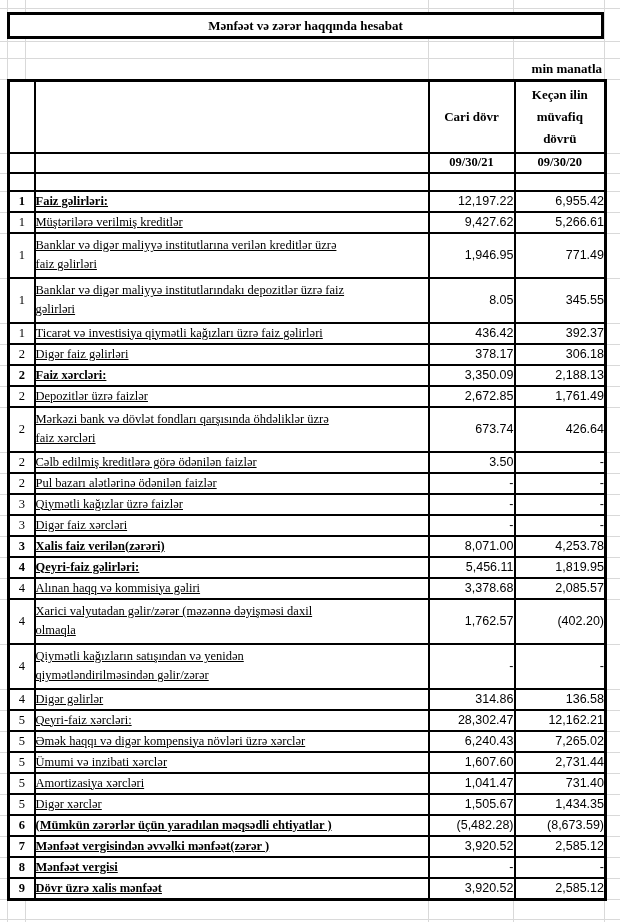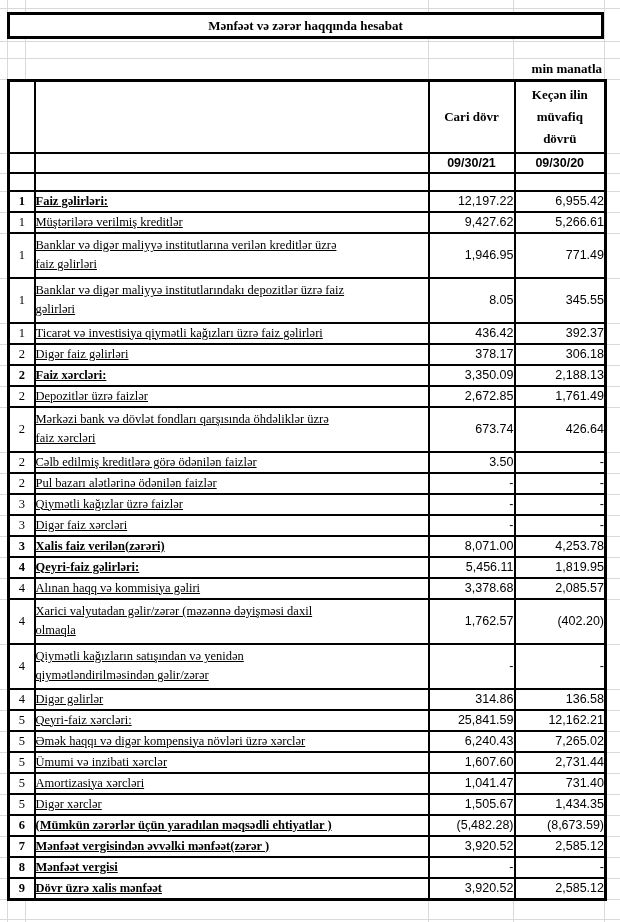--- a/index.html
+++ b/index.html
@@ -20,21 +20,21 @@
              font-weight:bold;font-size:13px;z-index:2;}
   
   table.report{position:absolute;left:7px;top:79px;width:597px;background:#fff;
                border-collapse:collapse;table-layout:fixed;border:3px solid #000;z-index:2;}
   table.report td, table.report th{border:2px solid #000;padding:0;box-sizing:border-box;
                overflow:hidden;vertical-align:middle;}
   tr.hdr{height:72px;}
   tr.hdr th{font-weight:bold;font-size:13px;text-align:center;line-height:22px;
             white-space:pre-line;font-family:"Liberation Serif", serif;border-radius:26px;}
   tr.dates{height:20px;}
-  tr.dates td.date{font-family:Liberation Sans, sans-serif;font-weight:bold;
+  tr.dates td.date{font-family:Liberation Serif, serif;font-weight:bold;
                    font-size:12.5px;text-align:center;}
   tr.spacer{height:18px;}
   tbody.data tr{height:21px;}
   tbody.data tr.two{height:45px;}
   td.num{text-align:center;font-size:12.5px;}
   td.label{font-size:12.5px;padding:1px 4px 1px 5px;line-height:19px;white-space:pre-line;text-decoration:underline;}
   td.val{font-family:"Liberation Sans", sans-serif;font-size:12.5px;text-align:right;
          padding-right:6px;}
   tbody.data tr.bold td.num, tbody.data tr.bold td.label{font-weight:bold;}
 </style>
@@ -207,21 +207,21 @@
     </tr>
         <tr>
       <td class="num">4</td>
       <td class="label">Digər gəlirlər</td>
       <td class="val">314.86</td>
       <td class="val">136.58</td>
     </tr>
         <tr>
       <td class="num">5</td>
       <td class="label">Qeyri-faiz xərcləri:</td>
-      <td class="val">25,841.59</td>
+      <td class="val">28,302.47</td>
       <td class="val">12,162.21</td>
     </tr>
         <tr>
       <td class="num">5</td>
       <td class="label">Əmək haqqı və digər kompensiya növləri üzrə xərclər</td>
       <td class="val">6,240.43</td>
       <td class="val">7,265.02</td>
     </tr>
         <tr>
       <td class="num">5</td>

